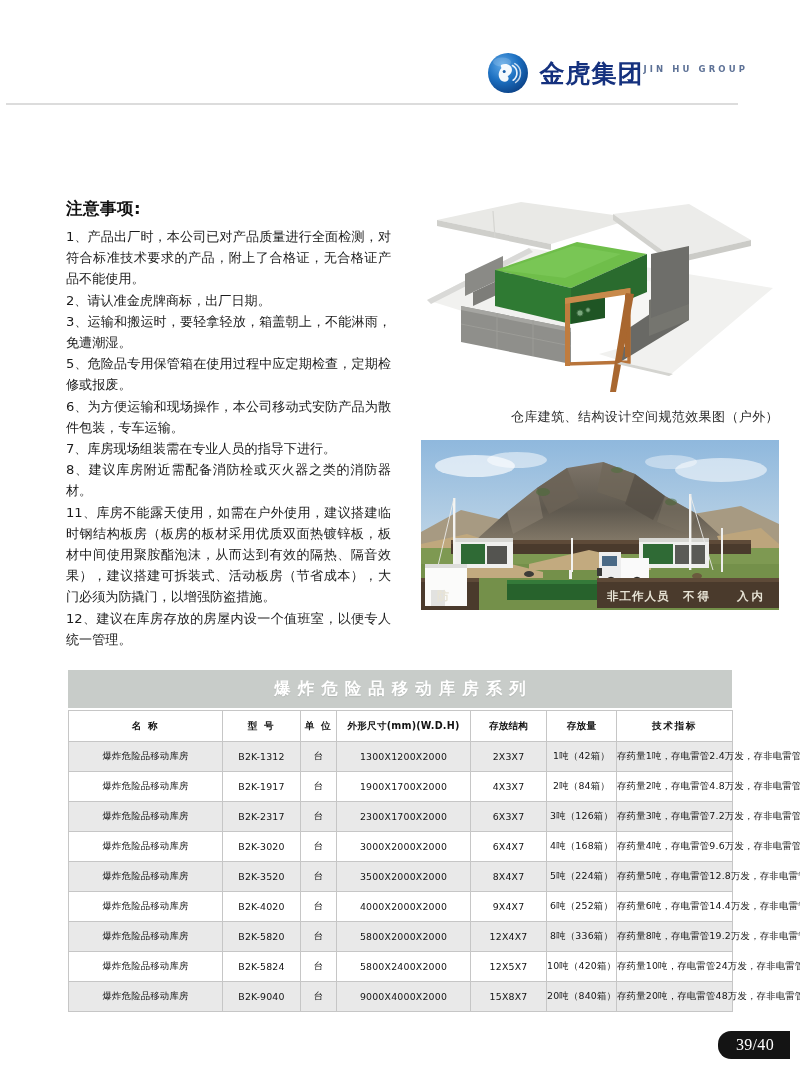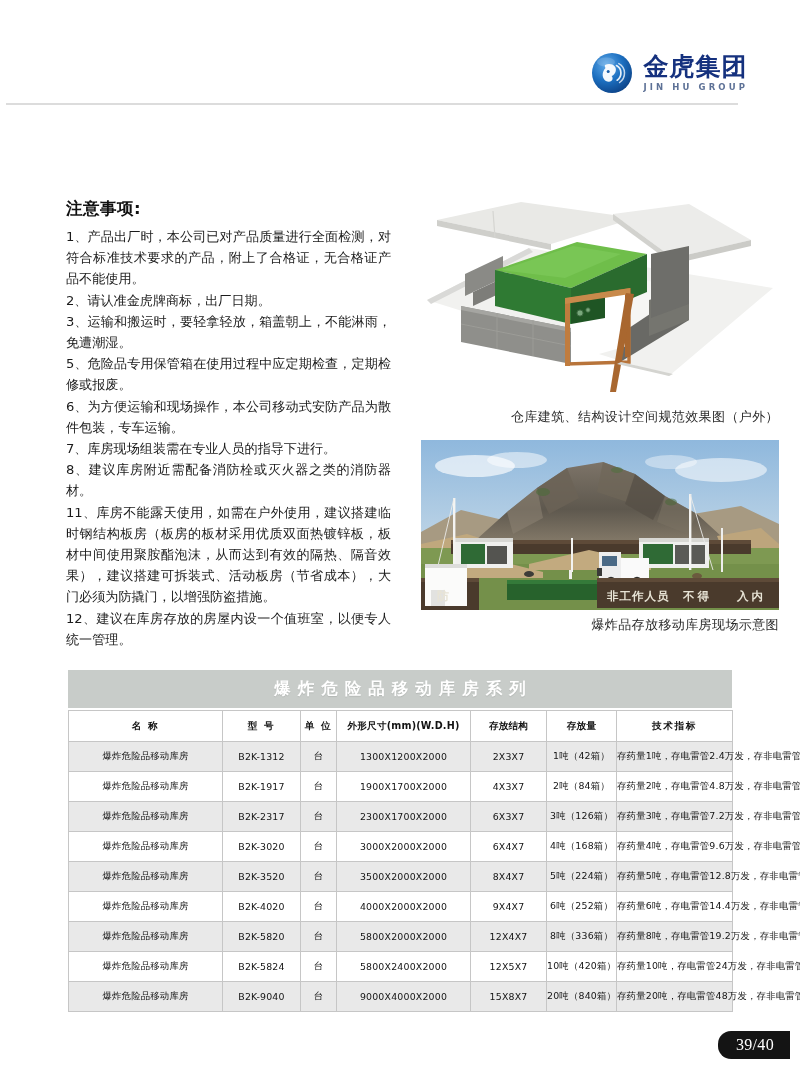--- a/index.html
+++ b/index.html
@@ -37,21 +37,21 @@
   }
 
   .logo-mark {
     width: 42px;
     height: 42px;
     flex: 0 0 42px;
   }
 
   .logo-text {
     display: flex;
-    flex-direction: column;
+    flex-direction: row;
     align-items: flex-start;
     line-height: 1;
   }
 
   .logo-cn {
     font-size: 25px;
     font-weight: 700;
     color: #15317e;
     letter-spacing: 1px;
     font-family: "DejaVu Sans", "Liberation Sans", sans-serif;
@@ -438,21 +438,20 @@
         <rect x="4" y="126" width="42" height="40" fill="#fbfbfa"></rect>
         <rect x="4" y="124" width="42" height="4" fill="#dddddb"></rect>
         <rect x="10" y="150" width="14" height="16" fill="#e2e2e0"></rect>
 
         <text x="16" y="160" font-family="DejaVu Sans, sans-serif" font-size="12" font-weight="700" fill="#e8e4d6">防</text>
         <text x="186" y="160" font-family="DejaVu Sans, sans-serif" font-size="11.5" font-weight="700" fill="#e8e4d6" letter-spacing="1">非工作人员</text>
         <text x="262" y="160" font-family="DejaVu Sans, sans-serif" font-size="11.5" font-weight="700" fill="#e8e4d6" letter-spacing="3">不得</text>
         <text x="316" y="160" font-family="DejaVu Sans, sans-serif" font-size="11.5" font-weight="700" fill="#e8e4d6" letter-spacing="3">入内</text>
       </svg>
     </div>
-    <div class="caption">爆炸品存放移动库房现场示意图</div>
   </div>
 
   <div class="table-wrap">
     <div class="table-banner">
       <span class="table-banner-text">爆炸危险品移动库房系列</span>
     </div>
 
     <table class="spec">
       <colgroup>
         <col class="c-name">

